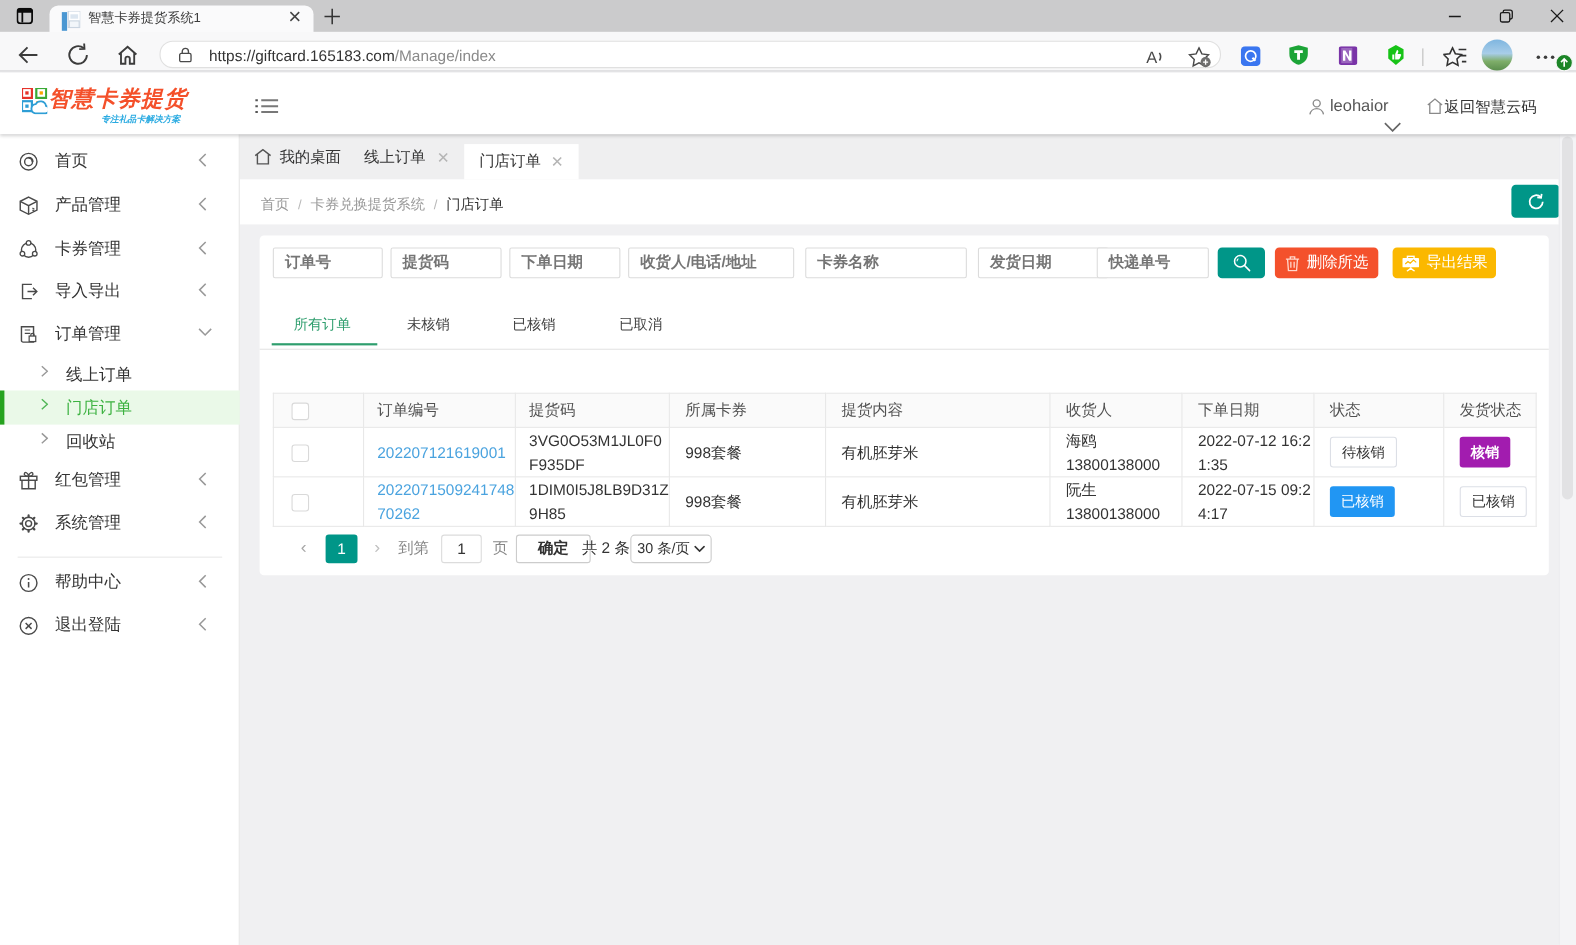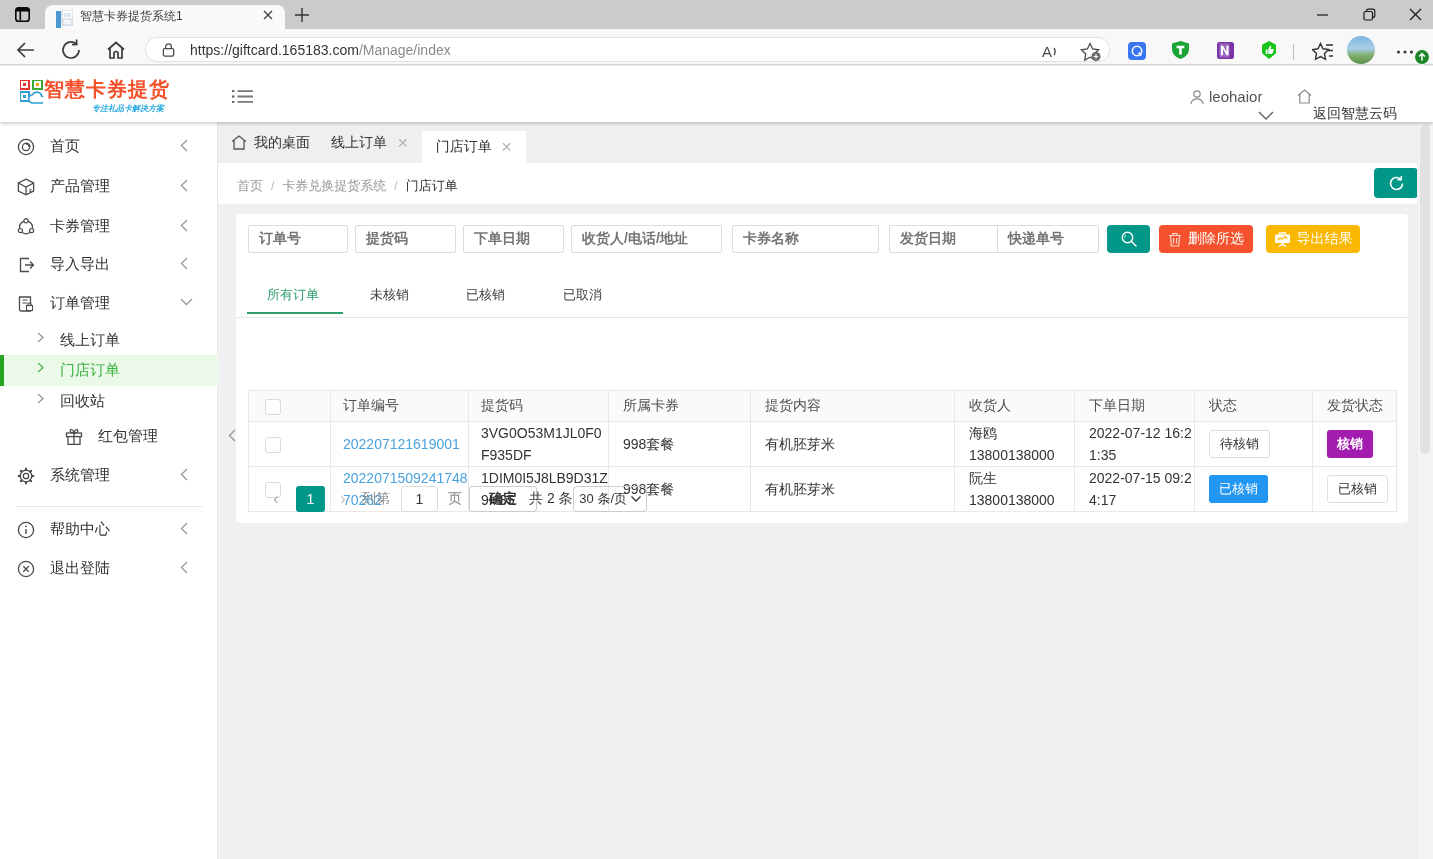--- a/index.html
+++ b/index.html
@@ -16,21 +16,21 @@
 #newtab { left:294px; top:7px; width:16px; height:16px; color:#333; }
 .winbtn { top:0; width:46px; height:29px; display:flex; align-items:center; justify-content:center; color:#1a1a1a; }
 #toolbar { left:0; top:29px; width:1433px; height:36px; background:#f8f8f9; border-bottom:1px solid #d2d2d4; }
 .navic { top:38px; width:24px; height:24px; color:#3c3c3c; }
 #addrbar { left:145px; top:37px; width:965px; height:25px; background:#fff; border:1px solid #e0e0e0; border-radius:12px; }
 #url { left:190px; top:42px; font-size:14px; color:#333; }
 #url span { color:#8a8a8a; }
 
 
 #pagehead { left:0; top:66px; width:1433px; height:56px; background:#fff; box-shadow:0 2px 3px rgba(0,0,0,.18); z-index:5;}
-#logotxt { z-index:6; left:44px; top:76px; font-size:20px; font-weight:bold; color:#f4502a; letter-spacing:1px;text-align:right;}
+#logotxt { z-index:6; left:44px; top:76px; font-size:20px; font-weight:bold; font-style:italic; color:#f4502a; letter-spacing:1px;text-align:right;}
 #logosub { z-index:6; left:92px; top:103px; font-size:8px; font-weight:bold; font-style:italic; color:#29aae1; }
 #burger { z-index:6; left:232px; top:90px; }
 #userwrap { z-index:6; left:1188px; top:88px; font-size:15px; color:#555; }
 #backwrap { z-index:6; left:1296px; top:89px; font-size:14px; color:#333; }
 #userchev { z-index:6; left:1258px; top:111px; }
 
 
 #sidebar { left:0; top:122px; width:218px; height:737px; background:#fff; border-right:1px solid #e6e6e6; z-index:4;}
 .mitem { position:absolute; left:0; width:218px; height:40px; }
 .mitem .ic { position:absolute; left:17px; top:11px; width:18px; height:18px; }
@@ -57,21 +57,21 @@
 
 #card { left:236px; top:214px; width:1172px; height:309px; background:#fff; border-radius:4px; }
 .finput { position:absolute; top:11px; height:28px; border:1px solid #dcdcdc; border-radius:2px; font-size:14px; color:#757575; padding-left:10px; display:flex; align-items:center; background:#fff;font-weight:bold;}
 .cbtn { position:absolute; top:11px; height:28px; border-radius:4px; display:flex; align-items:center; justify-content:center; color:#fff; font-size:14px; }
 #otabs { position:absolute; left:0; top:62px; width:1172px; height:42px; border-bottom:1px solid #e4e4e4; }
 .otab { position:absolute; top:10px; font-size:13px; color:#404040; }
 #otab-active { color:#2f9e6e; }
 #otabline { position:absolute; left:11px; top:36px; width:96px; height:2px; background:#2f9e6e; }
 
 
-#otable { position:absolute; left:12px; top:143px; width:1148px; border-collapse:collapse; table-layout:fixed; font-size:14px; color:#333; word-break:break-all;margin-top:33px; }
+#otable { position:absolute; left:12px; top:143px; width:1148px; border-collapse:collapse; table-layout:fixed; font-size:14px; color:#333; word-break:break-all; }
 #otable th, #otable td { border:1px solid #e8e8e8; font-weight:normal; text-align:left; padding:0 0 0 14px; }
 #otable td:nth-child(2), #otable th:nth-child(2) { padding-left:12px; }
 #otable td:nth-child(3), #otable th:nth-child(3) { padding-left:12px; }
 #otable thead th { background:#fafafa; height:31px; color:#515151; }
 #otable tbody td { height:43px; line-height:22px; }
 #otable .ckcol { padding:0 0 0 16px; }
 .ckbox { display:inline-block; width:16px; height:16px; border:1px solid #d9d9d9; border-radius:3px; background:#fff; vertical-align:middle;}
 a.olink { color:#4aa3df; text-decoration:none; }
 .stbtn { display:inline-block; height:28px; line-height:26px; padding:0 10px; border-radius:3px; font-size:13px; }
 .stbtn.outline { border:1px solid #dcdfe6; color:#333; background:#fff; line-height:26px;}
@@ -252,21 +252,21 @@
 <div class="abs" id="userchev">
     <svg width="16" height="9" viewBox="0 0 16 9">
       <path d="M1 1 L8 8 L15 1" fill="none" stroke="#666" stroke-width="1.5"></path>
     </svg>
   </div>
 <div class="abs" style="left:1297px; top:89px; z-index:6;">
     <svg width="15" height="15" viewBox="0 0 15 15">
       <path d="M1 6.5 L7.5 1 L14 6.5 M2.8 5.4 V14 H12.2 V5.4" fill="none" stroke="#8a8a8a" stroke-width="1.2"></path>
     </svg>
   </div>
-<div class="abs" id="backwrap" style="left:1313px;margin-top:16px;">返回智慧云码</div>
+<div class="abs" id="backwrap" style="left:1313px;">返回智慧云码</div>
 
 <div class="abs" id="sidebar">
   <div class="mitem" style="top:5px;">
     <svg class="ic" viewBox="0 0 18 18">
         <circle cx="9" cy="9" r="7.6" fill="none" stroke="#4a4a4a" stroke-width="1.3"></circle>
         <circle cx="9" cy="9" r="3.6" fill="none" stroke="#4a4a4a" stroke-width="1.3"></circle>
         <path d="M9 5.4 A 3.6 3.6 0 0 1 12.6 9" fill="none" stroke="#4a4a4a" stroke-width="2"></path>
       </svg>
     <span class="tx">首页</span>
       <span class="ch">
@@ -345,21 +345,21 @@
     <span class="tx">门店订单</span>
   </div>
   <div class="sitem" style="top:264px;">
     <span class="ar">
         <svg width="7" height="11" viewBox="0 0 7 11">
           <path d="M1 1 L6 5.5 L1 10" fill="none" stroke="#999" stroke-width="1.3"></path>
         </svg>
       </span>
     <span class="tx">回收站</span>
   </div>
-  <div class="mitem" style="top:295px;margin-left:48px;">
+  <div class="mitem" style="top:295px;">
     <svg class="ic" viewBox="0 0 18 18">
         <rect x="1.5" y="5" width="15" height="3.6" fill="none" stroke="#4a4a4a" stroke-width="1.3"></rect>
         <path d="M3 8.6 V16.3 H15 V8.6" fill="none" stroke="#4a4a4a" stroke-width="1.3"></path>
         <path d="M9 5 V16.3" stroke="#4a4a4a" stroke-width="1.3"></path>
         <path d="M9 5 C6.5 5 4.5 3.8 5.2 2.2 C5.8 0.9 8.2 1.6 9 4.6 C9.8 1.6 12.2 0.9 12.8 2.2 C13.5 3.8 11.5 5 9 5 Z" fill="none" stroke="#4a4a4a" stroke-width="1.2"></path>
       </svg>
     <span class="tx">红包管理</span>
       <span class="ch">
         <svg width="8" height="13" viewBox="0 0 8 13">
           <path d="M7 1 L1.5 6.5 L7 12" fill="none" stroke="#999" stroke-width="1.4"></path>

